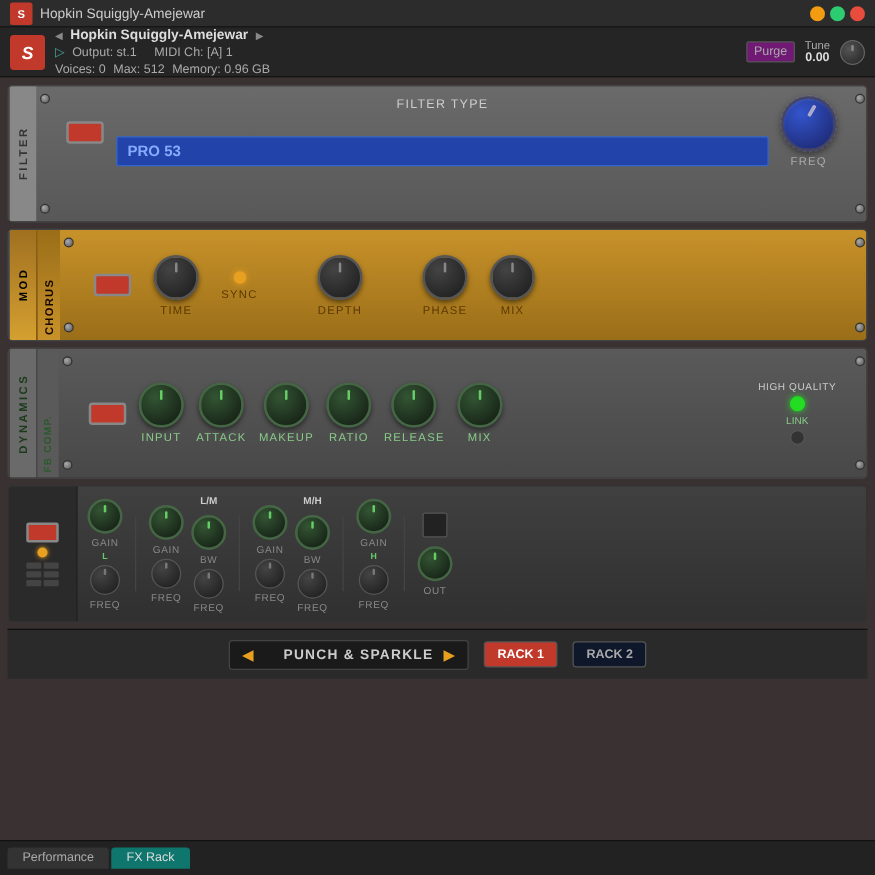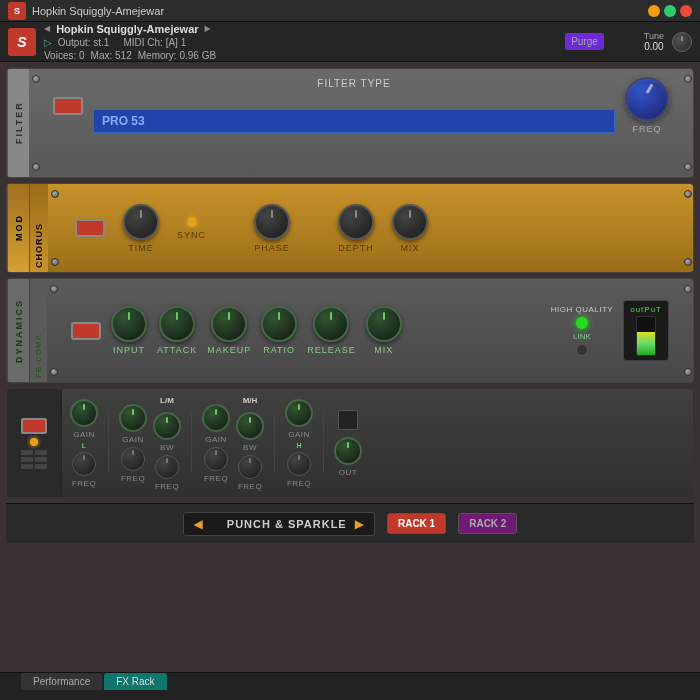--- a/index.html
+++ b/index.html
@@ -105,39 +105,39 @@
       font-size: 11px;
       font-weight: bold;
     }
     .info-right {
       margin-left: auto;
       display: flex;
       align-items: center;
       gap: 8px;
     }
     .purge-btn {
-      background: #6d28d9;
+      background: #701a75;
       color: #aaa;
       font-size: 10px;
       border: 1px solid #555;
       padding: 2px 5px;
       border-radius: 2px;
       cursor: pointer;
     }
     .tune-section {
       display: flex;
       flex-direction: column;
       align-items: center;
       font-size: 9px;
       color: #aaa;
-      margin-left: 32px;
     }
     .tune-value {
       color: #ddd;
       font-size: 10px;
+      font-weight: bold;
     }
     .knob-small {
       width: 20px;
       height: 20px;
       border-radius: 50%;
       background: radial-gradient(circle at 35% 35%, #555, #222);
       border: 1px solid #666;
       position: relative;
       cursor: pointer;
     }
@@ -573,31 +573,31 @@
       font-size: 10px;
       font-weight: bold;
       cursor: pointer;
       border: 1px solid #555;
     }
     .rack-btn-active {
       background: #c0392b;
       color: white;
     }
     .rack-btn-inactive {
-      background: #701a75;
+      background: #0f172a;
       color: #aaa;
     }
 
     
     .footer-tabs {
       background: #222;
       height: 28px;
       display: flex;
-      align-items: flex-start;
-      padding: 0 21px;
+      align-items: center;
+      padding: 0 6px;
       gap: 2px;
       border-top: 1px solid #111;
     }
     .footer-tab {
       padding: 3px 12px;
       font-size: 10px;
       color: #aaa;
       background: #333;
       border-radius: 3px 3px 0 0;
       cursor: pointer;
@@ -742,25 +742,25 @@
         <div class="knob-group">
           <div class="knob-medium"></div>
           <span class="knob-label" style="color:#5a3800">TIME</span>
         </div>
         <div class="sync-group">
           <div class="sync-led"></div>
           <span class="knob-label" style="color:#5a3800">SYNC</span>
         </div>
         <div class="knob-group">
           <div class="knob-medium" style="margin-left:30px"></div>
-          <span class="knob-label" style="color:#5a3800;margin-left:30px">PHASE</span>
+          <span class="knob-label" style="color:#5a3800;margin-left:30px">DEPTH</span>
         </div>
         <div class="knob-group">
           <div class="knob-medium" style="margin-left:30px"></div>
-          <span class="knob-label" style="color:#5a3800;margin-left:30px">DEPTH</span>
+          <span class="knob-label" style="color:#5a3800;margin-left:30px">PHASE</span>
         </div>
         <div class="knob-group">
           <div class="knob-medium"></div>
           <span class="knob-label" style="color:#5a3800">MIX</span>
         </div>
       </div>
       <div class="rack-screws">
         <div class="screw"></div>
         <div class="screw"></div>
       </div>
@@ -801,26 +801,20 @@
         </div>
         <div class="knob-group">
           <div class="knob-green"></div>
           <span class="knob-label" style="color:#8c8">MIX</span>
         </div>
         <div class="hq-section">
           <span class="hq-label">HIGH QUALITY</span>
           <div class="led-green"></div>
           <span class="link-label">LINK</span>
           <div class="led-off"></div>
-        </div>
-        <div class="output-box">
-          <span class="output-label">outPuT</span>
-          <div class="output-meter">
-            <div class="output-meter-fill"></div>
-          </div>
         </div>
       </div>
       <div class="rack-screws">
         <div class="screw"></div>
         <div class="screw"></div>
       </div>
     </div>
 
     <div class="rack-module eq-module">
       <div class="eq-left-panel">

